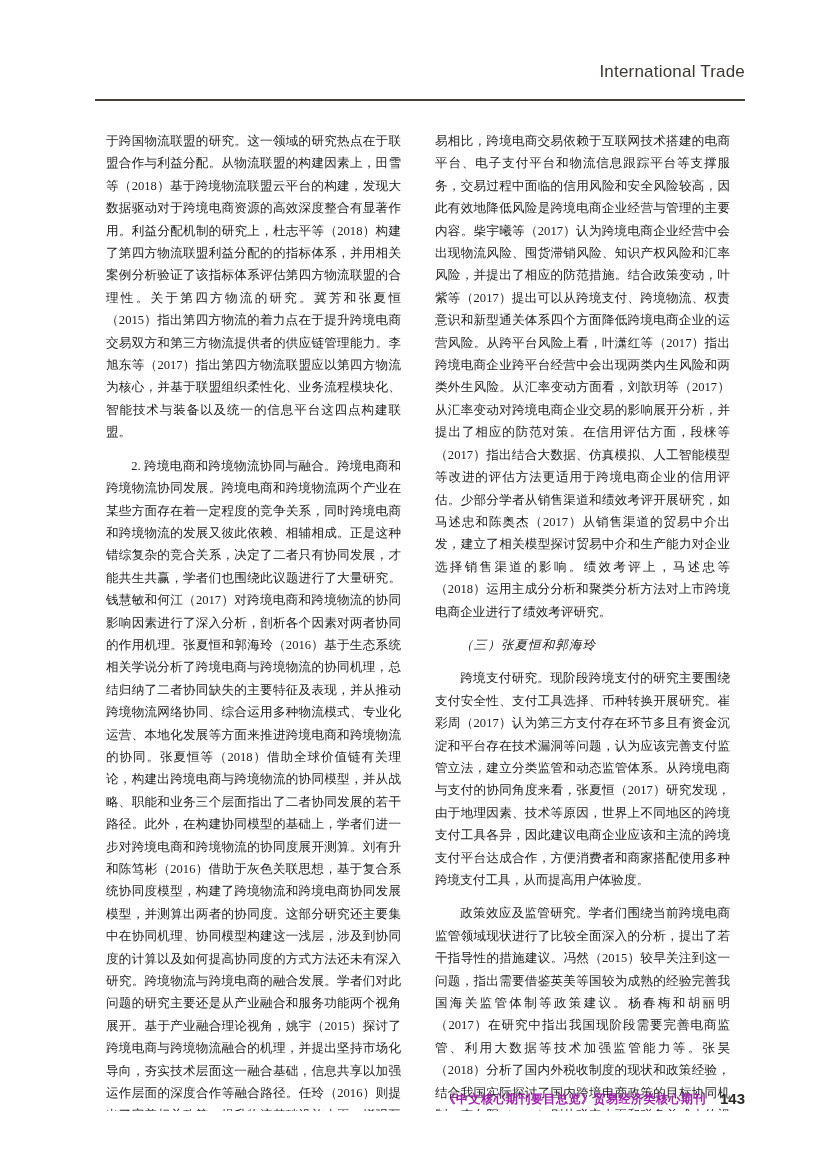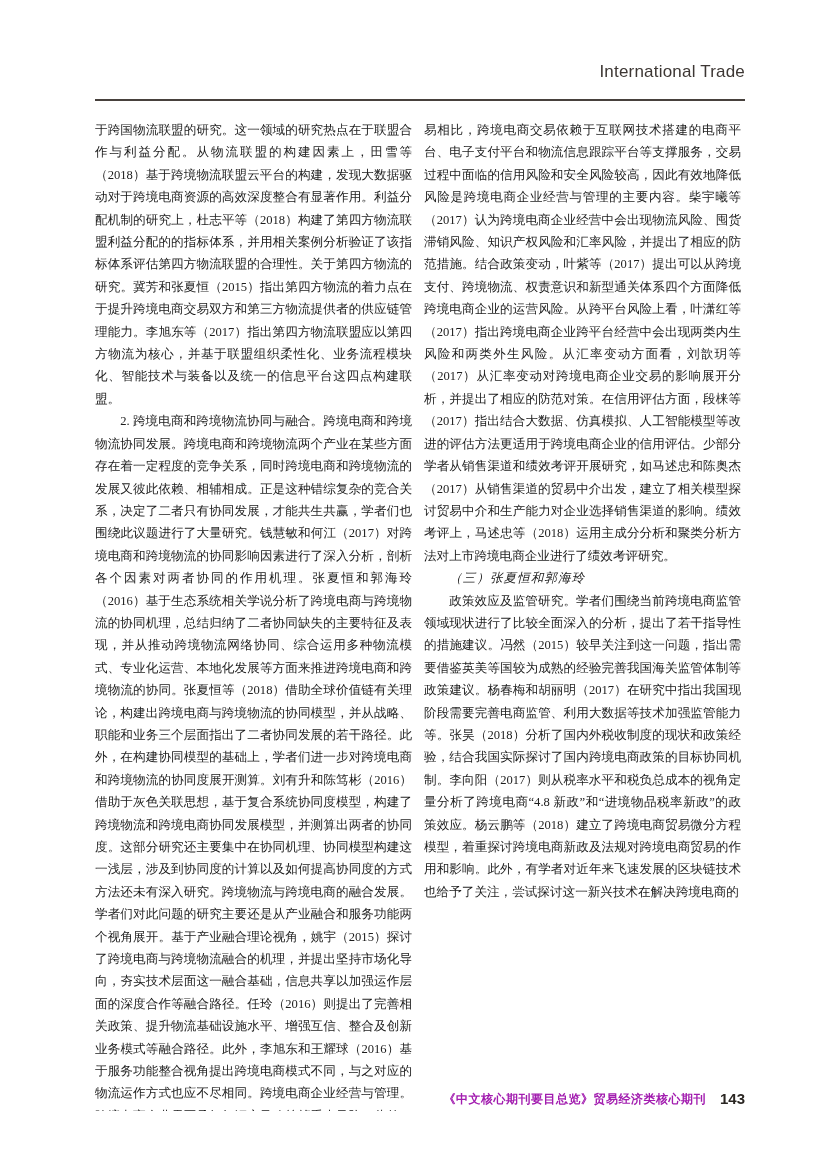--- a/index.html
+++ b/index.html
@@ -38,21 +38,21 @@
     height: 992px;
     overflow: hidden;
     font-size: 12.6px;
     line-height: 22.4px;
     text-align: justify;
     text-justify: inter-ideograph;
     color: #1c1c1c;
   }
   .col-left  { left: 95px; }
   .col-right { left: 424px; }
-  .para { margin: 0; }
+  .para { margin: 11px; }
   .para.indent { text-indent: 2em; }
   .para.heading-kai {
     font-style: italic;
     font-weight: 400;
     letter-spacing: 1px;
   }
   .footer {
     position: absolute;
     top: 1089px;
     left: 95px;
@@ -86,20 +86,21 @@
   <div class="header-rule"></div>
 
   <div class="col col-left">
     <p class="para">于跨国物流联盟的研究。这一领域的研究热点在于联盟合作与利益分配。从物流联盟的构建因素上，田雪等（2018）基于跨境物流联盟云平台的构建，发现大数据驱动对于跨境电商资源的高效深度整合有显著作用。利益分配机制的研究上，杜志平等（2018）构建了第四方物流联盟利益分配的的指标体系，并用相关案例分析验证了该指标体系评估第四方物流联盟的合理性。关于第四方物流的研究。冀芳和张夏恒（2015）指出第四方物流的着力点在于提升跨境电商交易双方和第三方物流提供者的供应链管理能力。李旭东等（2017）指出第四方物流联盟应以第四方物流为核心，并基于联盟组织柔性化、业务流程模块化、智能技术与装备以及统一的信息平台这四点构建联盟。</p>
     <p class="para indent">2. 跨境电商和跨境物流协同与融合。跨境电商和跨境物流协同发展。跨境电商和跨境物流两个产业在某些方面存在着一定程度的竞争关系，同时跨境电商和跨境物流的发展又彼此依赖、相辅相成。正是这种错综复杂的竞合关系，决定了二者只有协同发展，才能共生共赢，学者们也围绕此议题进行了大量研究。钱慧敏和何江（2017）对跨境电商和跨境物流的协同影响因素进行了深入分析，剖析各个因素对两者协同的作用机理。张夏恒和郭海玲（2016）基于生态系统相关学说分析了跨境电商与跨境物流的协同机理，总结归纳了二者协同缺失的主要特征及表现，并从推动跨境物流网络协同、综合运用多种物流模式、专业化运营、本地化发展等方面来推进跨境电商和跨境物流的协同。张夏恒等（2018）借助全球价值链有关理论，构建出跨境电商与跨境物流的协同模型，并从战略、职能和业务三个层面指出了二者协同发展的若干路径。此外，在构建协同模型的基础上，学者们进一步对跨境电商和跨境物流的协同度展开测算。刘有升和陈笃彬（2016）借助于灰色关联思想，基于复合系统协同度模型，构建了跨境物流和跨境电商协同发展模型，并测算出两者的协同度。这部分研究还主要集中在协同机理、协同模型构建这一浅层，涉及到协同度的计算以及如何提高协同度的方式方法还未有深入研究。跨境物流与跨境电商的融合发展。学者们对此问题的研究主要还是从产业融合和服务功能两个视角展开。基于产业融合理论视角，姚宇（2015）探讨了跨境电商与跨境物流融合的机理，并提出坚持市场化导向，夯实技术层面这一融合基础，信息共享以加强运作层面的深度合作等融合路径。任玲（2016）则提出了完善相关政策、提升物流基础设施水平、增强互信、整合及创新业务模式等融合路径。此外，李旭东和王耀球（2016）基于服务功能整合视角提出跨境电商模式不同，与之对应的物流运作方式也应不尽相同。跨境电商企业经营与管理。跨境电商企业需要承担如汇率及政策等重大风险。此外，和传统贸</p>
   </div>
 
   <div class="col col-right">
     <p class="para">易相比，跨境电商交易依赖于互联网技术搭建的电商平台、电子支付平台和物流信息跟踪平台等支撑服务，交易过程中面临的信用风险和安全风险较高，因此有效地降低风险是跨境电商企业经营与管理的主要内容。柴宇曦等（2017）认为跨境电商企业经营中会出现物流风险、囤货滞销风险、知识产权风险和汇率风险，并提出了相应的防范措施。结合政策变动，叶紫等（2017）提出可以从跨境支付、跨境物流、权责意识和新型通关体系四个方面降低跨境电商企业的运营风险。从跨平台风险上看，叶潇红等（2017）指出跨境电商企业跨平台经营中会出现两类内生风险和两类外生风险。从汇率变动方面看，刘歆玥等（2017）从汇率变动对跨境电商企业交易的影响展开分析，并提出了相应的防范对策。在信用评估方面，段梾等（2017）指出结合大数据、仿真模拟、人工智能模型等改进的评估方法更适用于跨境电商企业的信用评估。少部分学者从销售渠道和绩效考评开展研究，如马述忠和陈奥杰（2017）从销售渠道的贸易中介出发，建立了相关模型探讨贸易中介和生产能力对企业选择销售渠道的影响。绩效考评上，马述忠等（2018）运用主成分分析和聚类分析方法对上市跨境电商企业进行了绩效考评研究。</p>
     <p class="para indent heading-kai">（三）张夏恒和郭海玲</p>
+    <p class="para indent">跨境支付研究。现阶段跨境支付的研究主要围绕支付安全性、支付工具选择、币种转换开展研究。崔彩周（2017）认为第三方支付存在环节多且有资金沉淀和平台存在技术漏洞等问题，认为应该完善支付监管立法，建立分类监管和动态监管体系。从跨境电商与支付的协同角度来看，张夏恒（2017）研究发现，由于地理因素、技术等原因，世界上不同地区的跨境支付工具各异，因此建议电商企业应该和主流的跨境支付平台达成合作，方便消费者和商家搭配使用多种跨境支付工具，从而提高用户体验度。</p>
     <p class="para indent">政策效应及监管研究。学者们围绕当前跨境电商监管领域现状进行了比较全面深入的分析，提出了若干指导性的措施建议。冯然（2015）较早关注到这一问题，指出需要借鉴英美等国较为成熟的经验完善我国海关监管体制等政策建议。杨春梅和胡丽明（2017）在研究中指出我国现阶段需要完善电商监管、利用大数据等技术加强监管能力等。张昊（2018）分析了国内外税收制度的现状和政策经验，结合我国实际探讨了国内跨境电商政策的目标协同机制。李向阳（2017）则从税率水平和税负总成本的视角定量分析了跨境电商“4.8 新政”和“进境物品税率新政”的政策效应。杨云鹏等（2018）建立了跨境电商贸易微分方程模型，着重探讨跨境电商新政及法规对跨境电商贸易的作用和影响。此外，有学者对近年来飞速发展的区块链技术也给予了关注，尝试探讨这一新兴技术在解决跨境电商的</p>
   </div>
 
   <div class="footer">
     <span class="footer-note">《中文核心期刊要目总览》贸易经济类核心期刊</span>
     <span class="footer-page">143</span>
   </div>
 
 </div>
 

